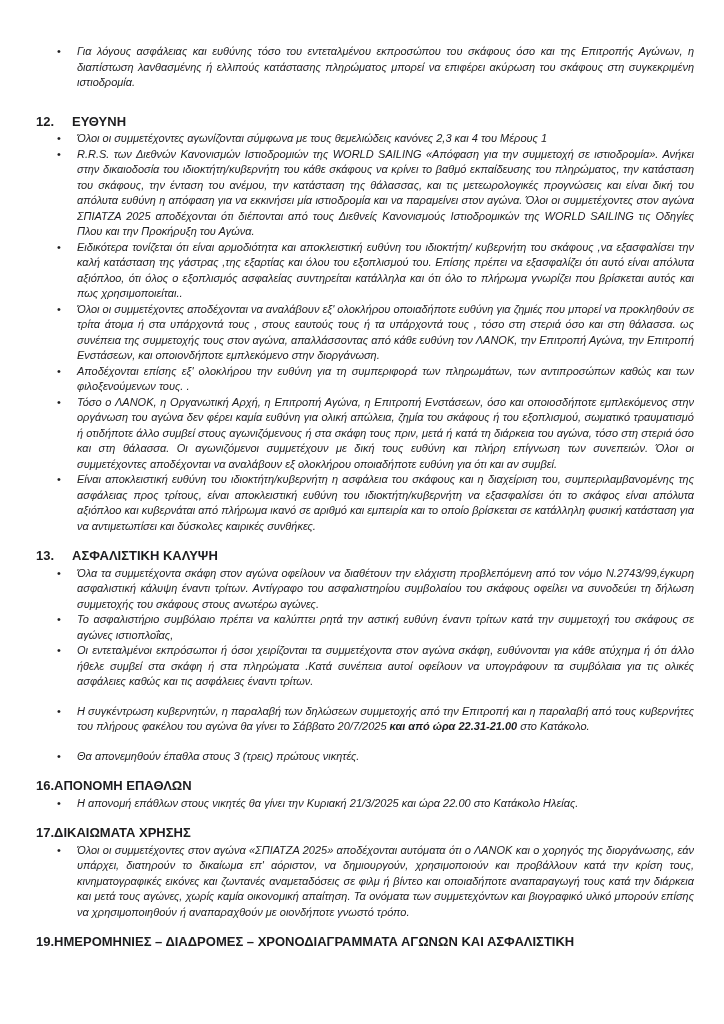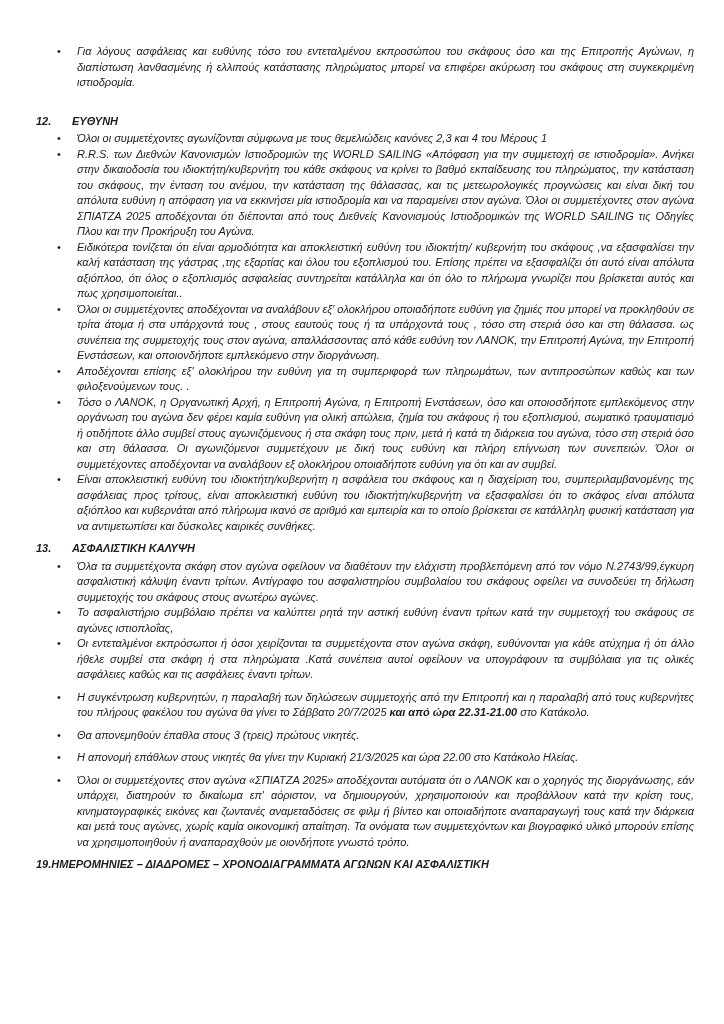--- a/index.html
+++ b/index.html
@@ -11,29 +11,28 @@
   .page {
     box-sizing: border-box;
     width: 724px; height: 1024px;
     padding: 44px 30px 0 36px;
     font-family: "Liberation Sans", "DejaVu Sans", sans-serif;
     font-size: 11px;
     line-height: 15.5px;
     color: #1d1d1f;
     background: #ffffff;
   }
-  .section { margin-top: 7px; }
+  .section { margin-top: 14px; }
   .section:first-child { margin-top: 0; }
   .section:nth-of-type(2) { margin-top: 23px; }
   .section-heading {
-    font-size: 11px;
+    font-size: 13px;
     font-weight: bold;
     margin: 0 0 2px 0;
     line-height: 15.5px;
-    font-style: italic;
   }
   .section-number { white-space: pre; }
   .section-number.tabbed { display: inline-block; width: 36px; }
   .bullet-list { list-style: none; margin: 0; padding: 0; }
   .bullet-item { display: flex; align-items: flex-start; }
   .bullet-marker {
     flex: none;
     width: 20px;
     margin-left: 21px;
     font-size: 11px;
@@ -118,28 +117,30 @@
     </div>
     <div class="section">
       <ul class="bullet-list">
         <li class="bullet-item">
           <span class="bullet-marker">•</span>
           <p class="bullet-text"><span>Θα απονεμηθούν έπαθλα στους 3 (τρεις) πρώτους νικητές.</span></p>
         </li>
       </ul>
     </div>
     <div class="section">
+      <h2 class="section-heading"><span class="section-number">16.</span><span class="section-title">ΑΠΟΝΟΜΗ ΕΠΑΘΛΩΝ</span></h2>
       <ul class="bullet-list">
         <li class="bullet-item">
           <span class="bullet-marker">•</span>
           <p class="bullet-text"><span>Η απονομή επάθλων στους νικητές θα γίνει την Κυριακή 21/3/2025  και ώρα 22.00 στο Κατάκολο Ηλείας.</span></p>
         </li>
       </ul>
     </div>
     <div class="section">
+      <h2 class="section-heading"><span class="section-number">17.</span><span class="section-title">ΔΙΚΑΙΩΜΑΤΑ ΧΡΗΣΗΣ</span></h2>
       <ul class="bullet-list">
         <li class="bullet-item">
           <span class="bullet-marker">•</span>
           <p class="bullet-text"><span>Όλοι οι συμμετέχοντες στον αγώνα «ΣΠΙΑΤΖΑ 2025» αποδέχονται αυτόματα ότι ο ΛΑΝΟΚ και ο χορηγός της διοργάνωσης, εάν υπάρχει, διατηρούν το δικαίωμα επ' αόριστον, να δημιουργούν, χρησιμοποιούν και προβάλλουν κατά την κρίση τους, κινηματογραφικές εικόνες και ζωντανές αναμεταδόσεις σε φιλμ ή βίντεο και οποιαδήποτε αναπαραγωγή τους κατά την διάρκεια και μετά τους αγώνες, χωρίς καμία οικονομική απαίτηση. Τα ονόματα των συμμετεχόντων και βιογραφικό υλικό μπορούν επίσης να χρησιμοποιηθούν ή αναπαραχθούν με οιονδήποτε γνωστό τρόπο.</span></p>
         </li>
       </ul>
     </div>
     <div class="section">
       <h2 class="section-heading"><span class="section-number">19.</span><span class="section-title">ΗΜΕΡΟΜΗΝΙΕΣ – ΔΙΑΔΡΟΜΕΣ – ΧΡΟΝΟΔΙΑΓΡΑΜΜΑΤΑ ΑΓΩΝΩΝ ΚΑΙ ΑΣΦΑΛΙΣΤΙΚΗ</span></h2>
     </div>

